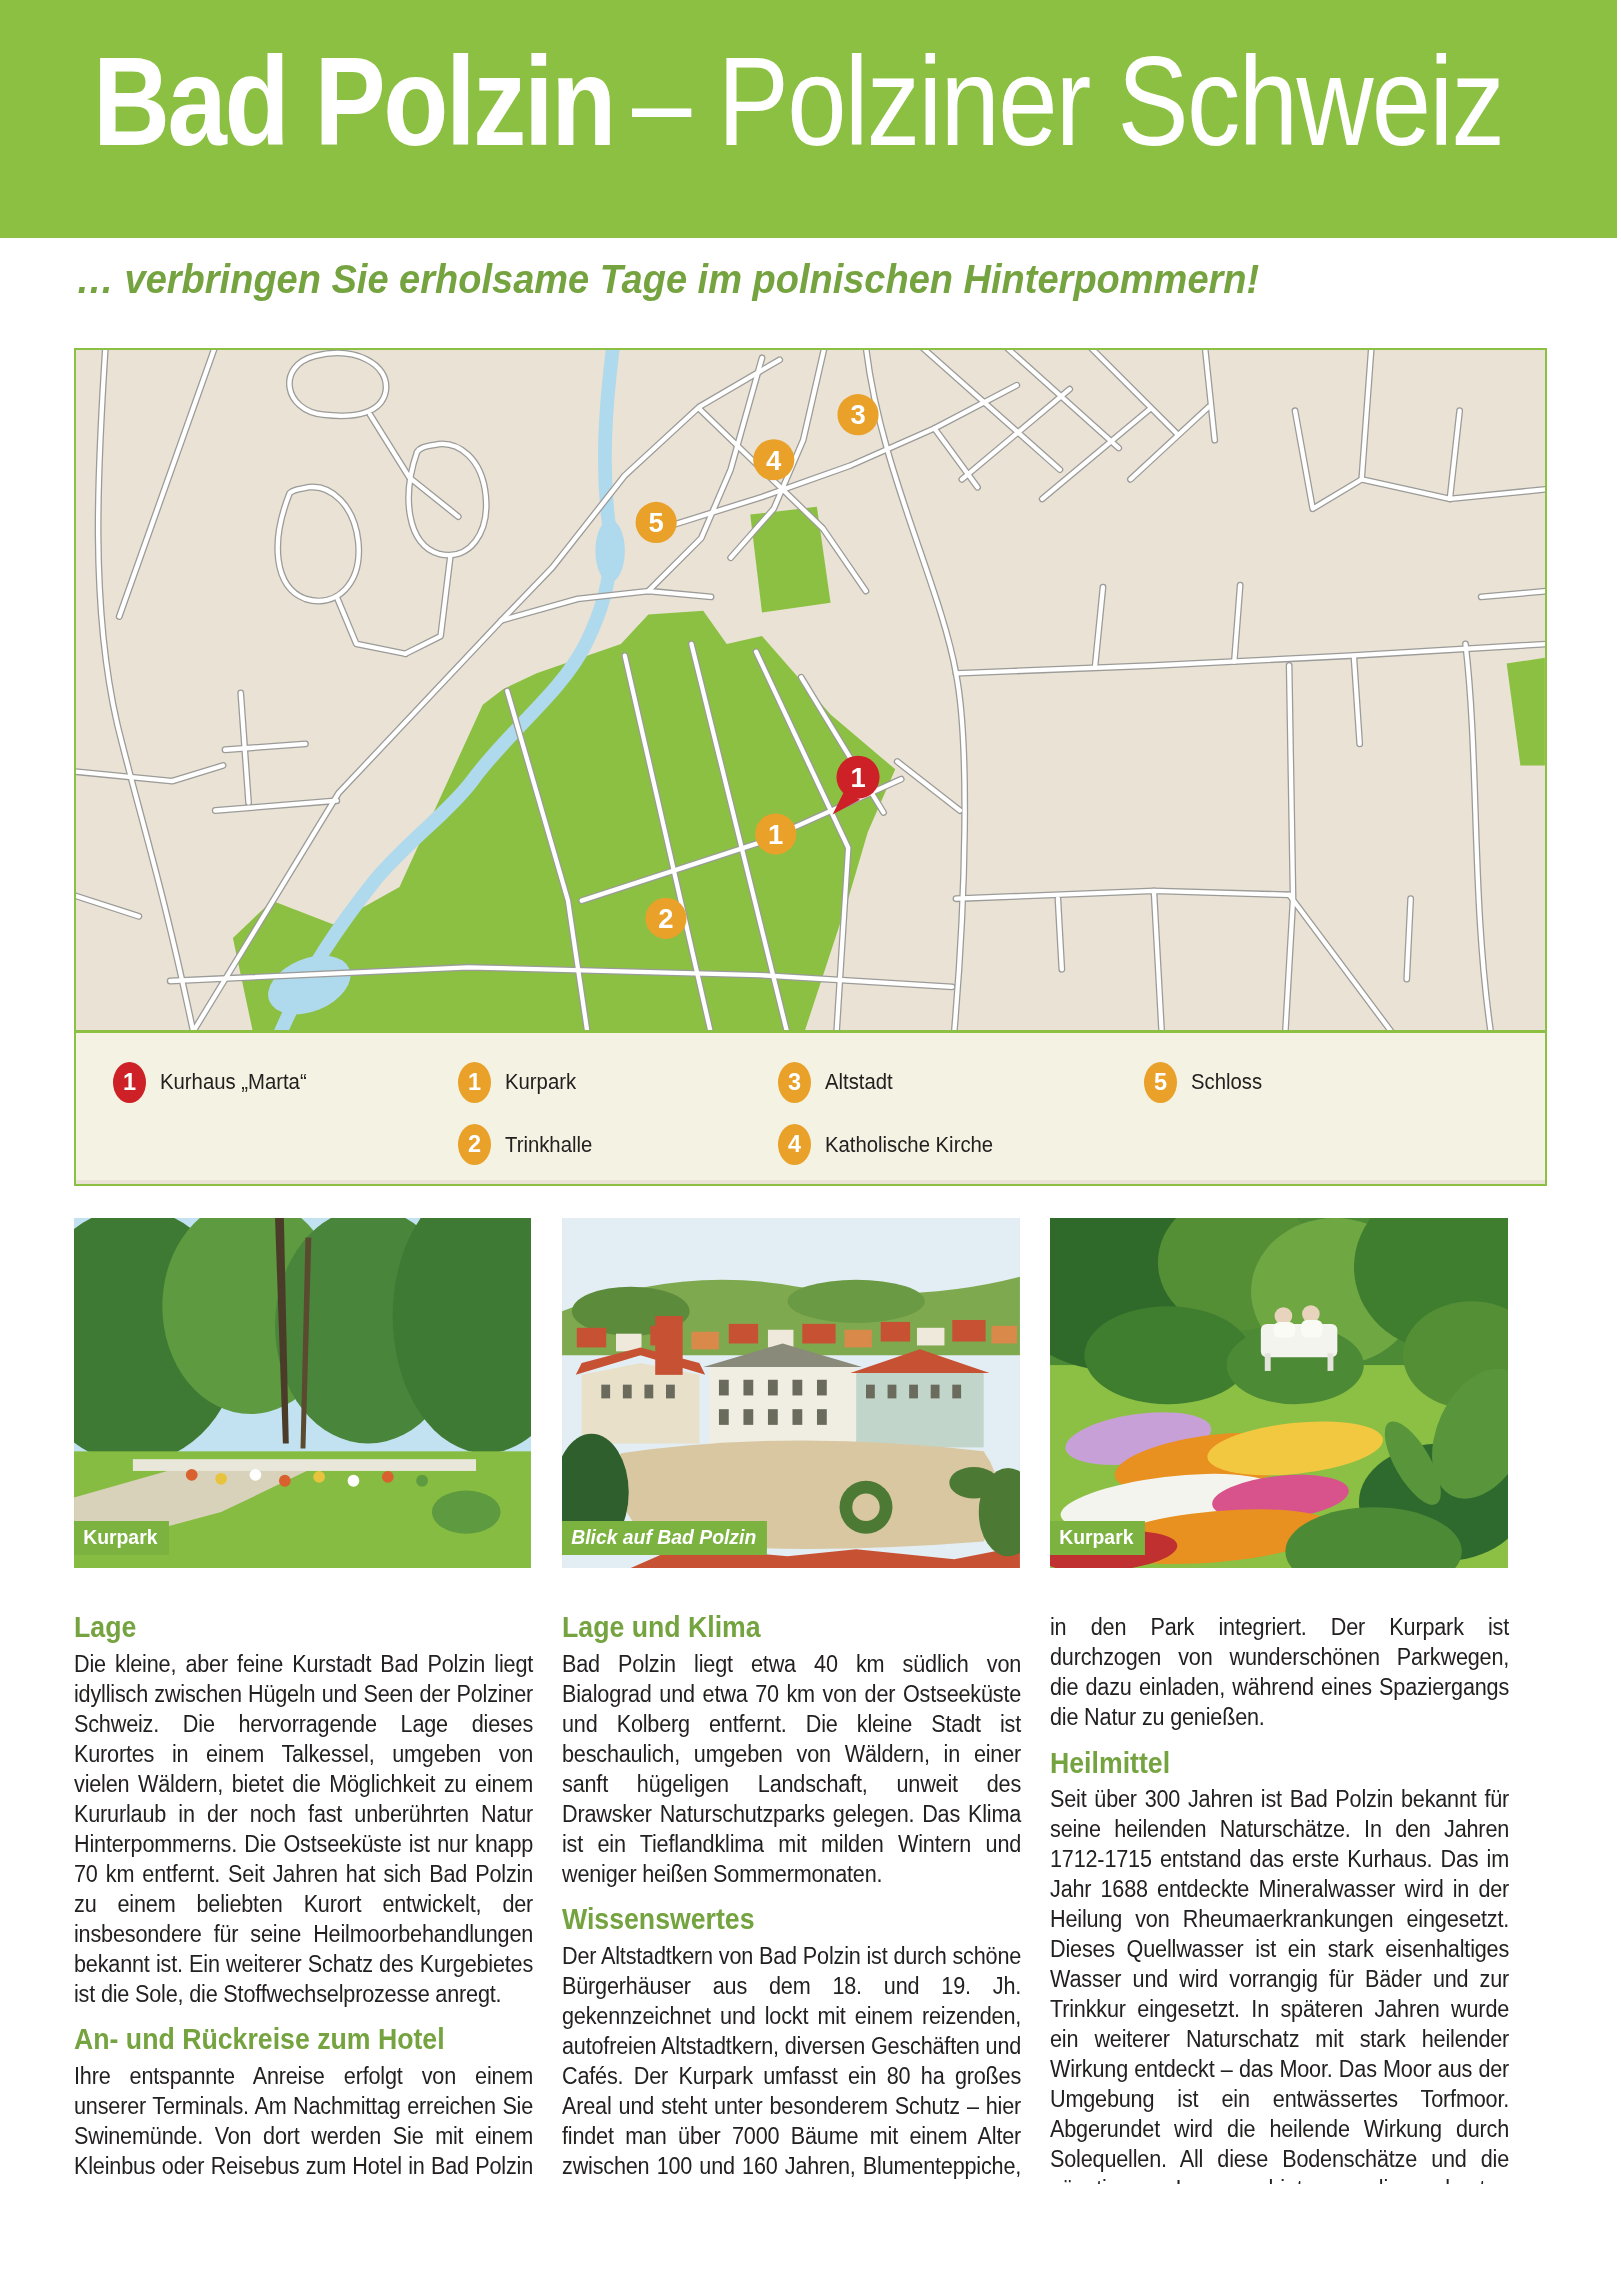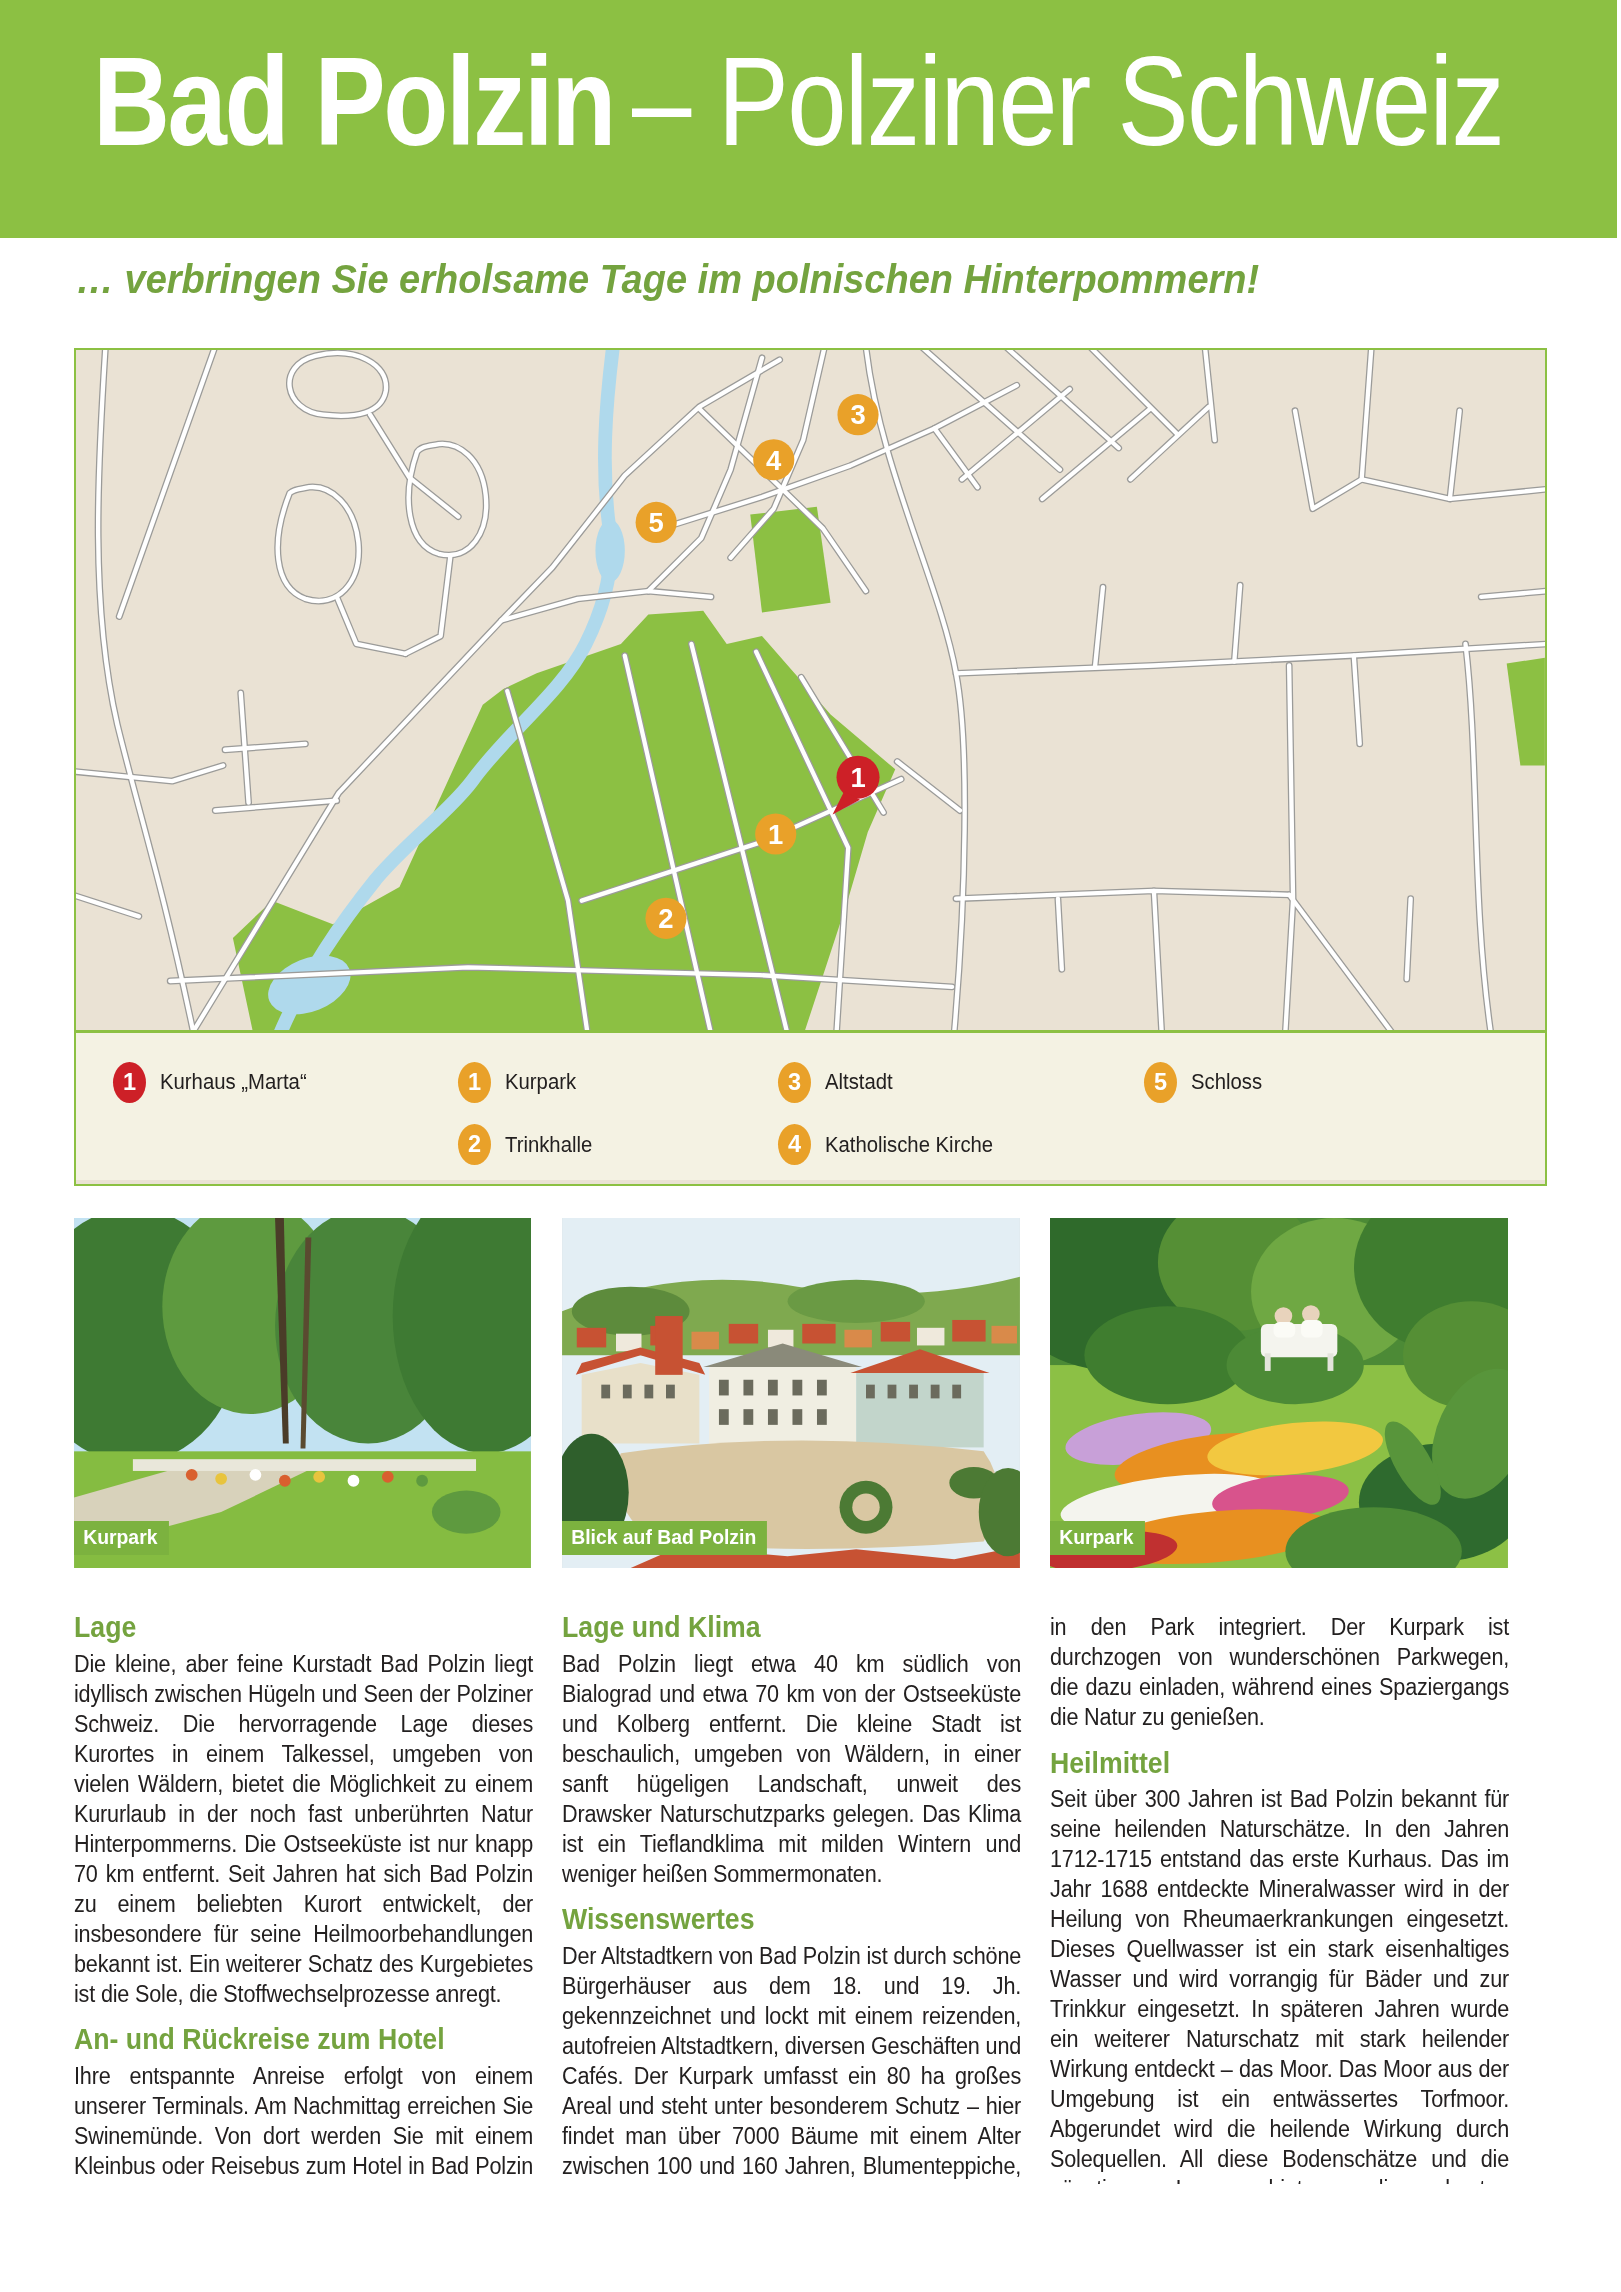--- a/index.html
+++ b/index.html
@@ -216,21 +216,21 @@
         <circle cx="215" cy="268" r="6" fill="#d9602f"></circle>
       <circle cx="250" cy="264" r="6" fill="#e8c43e"></circle>
         <circle cx="285" cy="268" r="6" fill="#ffffff"></circle>
       <circle cx="320" cy="264" r="6" fill="#d9602f"></circle>
         <circle cx="355" cy="268" r="6" fill="#5E9A3F"></circle>
       <ellipse cx="400" cy="300" rx="35" ry="22" fill="#5E9A3F"></ellipse>
     </svg>
     <div class="photo-caption">Kurpark</div>
   </div>
 
-  <div class="photo" style="left:562px;width:458px;">
+  <div class="photo" style="left:562px;width:458px;font-style:italic;">
     <svg width="458" height="350" viewBox="0 0 467 357">
       <rect width="467" height="357" fill="#E3EEF4"></rect>
       <path d="M 0,95 Q 120,48 240,70 Q 360,88 467,60 L 467,140 L 0,140 Z" fill="#7FA94F"></path>
       <ellipse cx="70" cy="95" rx="60" ry="25" fill="#5D8B3C"></ellipse>
       <ellipse cx="300" cy="85" rx="70" ry="22" fill="#6A9A44"></ellipse>
       <g>
         <rect x="15" y="112" width="30" height="20" fill="#C75233"></rect>
           <rect x="55" y="118" width="26" height="18" fill="#EFE9DC"></rect>
         <rect x="90" y="110" width="32" height="20" fill="#C75233"></rect>
           <rect x="132" y="116" width="28" height="18" fill="#D98A4A"></rect>

